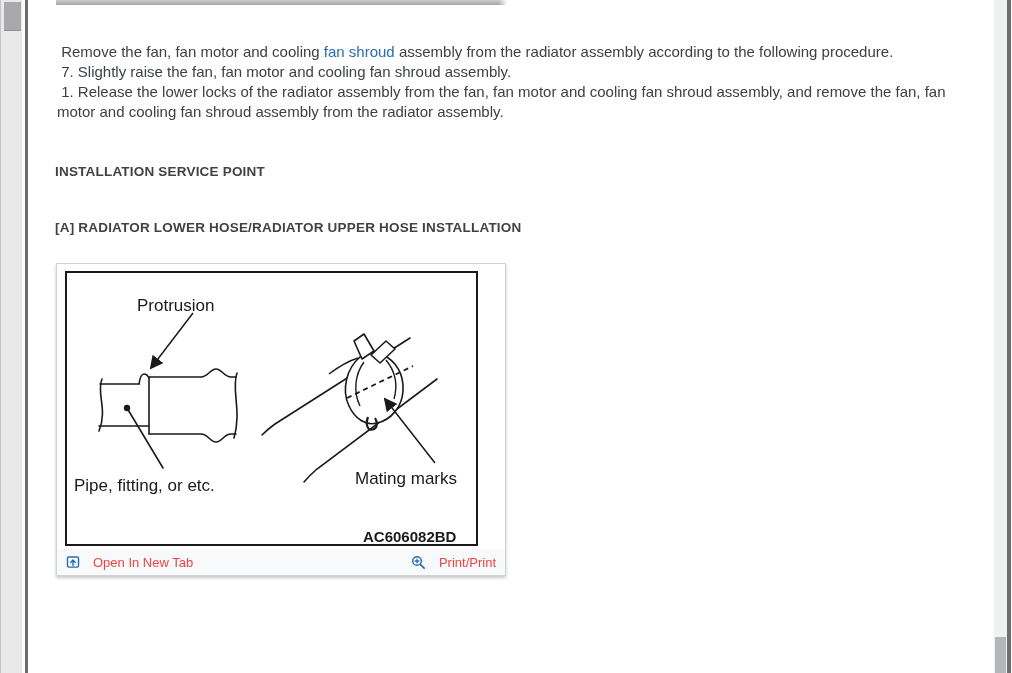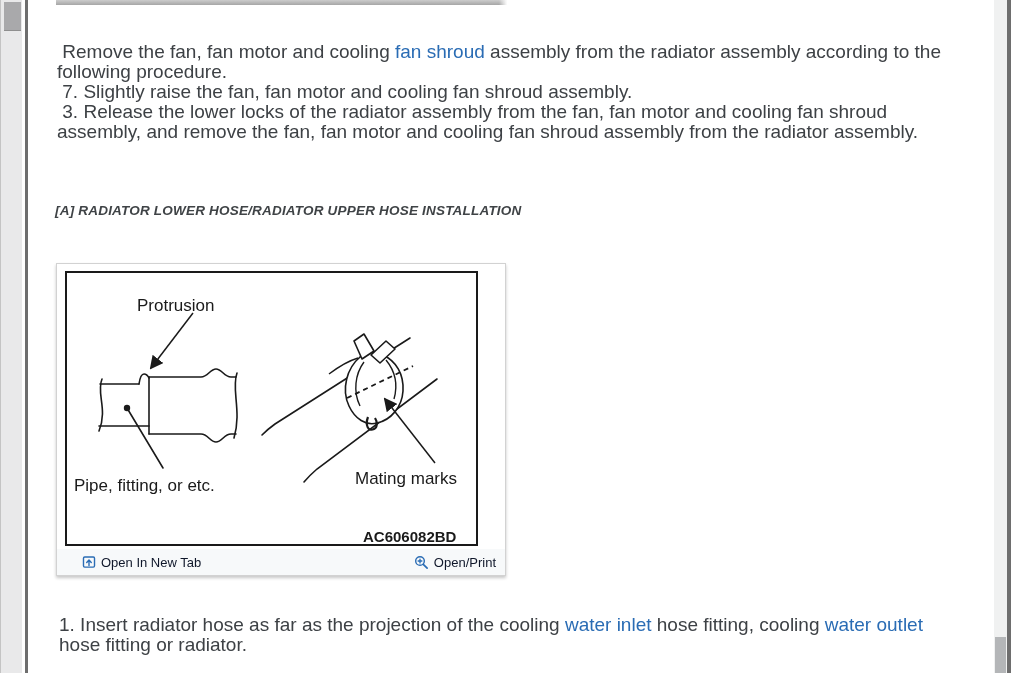--- a/index.html
+++ b/index.html
@@ -19,61 +19,62 @@
   .right-thumb{position:absolute;left:995px;top:637px;width:11px;height:36px;background:#b4b6b8;}
   .divider-right{position:absolute;left:1007px;top:0;width:4px;height:673px;background:#6e6e6e;}
 
   
   .top-remnant{position:absolute;left:56px;top:0;width:451px;height:5px;
     background:linear-gradient(to bottom,#cccccc,#a6a6a6);}
   .top-remnant .fade{position:absolute;right:0;top:0;width:8px;height:100%;
     background:linear-gradient(to right,rgba(255,255,255,0),#fdfdfd);}
 
   
-  .bodytext{color:#3d4145;font-size:19px;line-height:20px;}
+  .bodytext{color:#3d4145;font-size:15px;line-height:20px;}
   .textblock{position:absolute;left:57px;top:42px;width:906px;}
   .pre{white-space:pre-wrap;}
   .heading{position:absolute;left:55px;color:#3f4346;font-size:13.5px;font-weight:bold;letter-spacing:.2px;}
   .heading.h1{top:164px;}
-  .heading.h2{top:203px;font-style:italic;}
+  .heading.h2{top:220px;}
   .bottomsteps{position:absolute;left:59px;top:615px;width:908px;}
   a.inline-link{color:#2a6cb4;text-decoration:none;cursor:pointer;}
 
   
   .figure-card{position:absolute;left:56px;top:263px;width:450px;height:313px;
     background:#ffffff;border:1px solid #d2d2d2;box-sizing:border-box;
     box-shadow:0 2px 3px rgba(0,0,0,.22);}
   .fig-media{position:absolute;left:8px;top:7px;width:413px;height:275px;}
   .fig-media svg{display:block;}
   .fig-media text{font-family:"Liberation Sans", sans-serif;fill:#1a1a1a;}
   .fig-actions{position:absolute;left:0;right:0;bottom:0;height:26px;background:#f7f9fa;
     display:flex;align-items:center;justify-content:space-between;padding:0 9px;}
-  .fig-link{display:flex;align-items:center;gap:5px;color:#0f172a;font-size:13px;cursor:pointer;text-decoration:none;margin-left:16px;}
+  .fig-link{display:flex;align-items:center;gap:13px;color:#ef4444;font-size:13px;cursor:pointer;text-decoration:none;}
   .fig-link svg{flex:0 0 auto;}
 </style>
 </head>
 <body>
 
 <div class="screen">
 
   <div class="left-track">
     <div class="left-thumb"></div>
   </div>
   <div class="divider-left"></div>
 
   <div class="top-remnant">
       <div class="fade"></div>
     </div>
 
   <div class="textblock bodytext">
     <div class="pre"><span> Remove the fan, fan motor and cooling </span><a href="#" class="inline-link">fan shroud</a><span> assembly from the radiator assembly according to the following procedure.</span></div>
     <div class="pre"> 7. Slightly raise the fan, fan motor and cooling fan shroud assembly.</div>
-    <div class="pre"> 3. Release the lower locks of the radiator assembly from the fan, fan motor and cooling fan shroud assembly, and remove the fan, fan motor and cooling fan shroud assembly from the radiator assembly.</div>
+    <div class="pre"> 1. Release the lower locks of the radiator assembly from the fan, fan motor and cooling fan shroud assembly, and remove the fan, fan motor and cooling fan shroud assembly from the radiator assembly.</div>
   </div>
 
+  <div class="heading h1">INSTALLATION SERVICE POINT</div>
   <div class="heading h2">[A] RADIATOR LOWER HOSE/RADIATOR UPPER HOSE INSTALLATION</div>
 
   <div class="figure-card">
     <div class="fig-media">
       <svg viewBox="0 0 413 275" width="413" height="275">
         <defs>
           <marker id="ah" viewBox="0 0 10 10" refX="8.5" refY="5" markerWidth="9" markerHeight="9" orient="auto-start-reverse">
             <path d="M0,0 L10,5 L0,10 Z" fill="#1a1a1a"></path>
           </marker>
         </defs>
@@ -128,26 +129,25 @@
           <path d="M8 12 L8 6.6 M5.4 8.6 L8 5.8 L10.6 8.6" fill="none" stroke="#2a6cb4" stroke-width="1.6" stroke-linecap="round" stroke-linejoin="round"></path>
         </svg>
         <span>Open In New Tab</span>
       </a>
       <a class="fig-link" href="#">
         <svg width="15" height="15" viewBox="0 0 16 16">
           <circle cx="6.4" cy="6.4" r="4.6" fill="none" stroke="#2a6cb4" stroke-width="1.5"></circle>
           <path d="M6.4 4.4 L6.4 8.4 M4.4 6.4 L8.4 6.4" stroke="#2a6cb4" stroke-width="1.4" stroke-linecap="round"></path>
           <path d="M9.9 9.9 L14 14" stroke="#2a6cb4" stroke-width="1.8" stroke-linecap="round"></path>
         </svg>
-        <span>Open/Print</span>
+        <span>Print/Print</span>
       </a>
     </div>
   </div>
 
   <div class="bottomsteps bodytext">
-    <div class="pre"><span>1. Insert radiator hose as far as the projection of the cooling </span><a href="#" class="inline-link">water inlet</a><span> hose fitting, cooling </span><a href="#" class="inline-link">water outlet</a><span> hose fitting or radiator.</span></div>
   </div>
 
   <div class="right-track"></div>
   <div class="right-thumb"></div>
   <div class="divider-right"></div>
 
 </div>
 
 </body></html>

